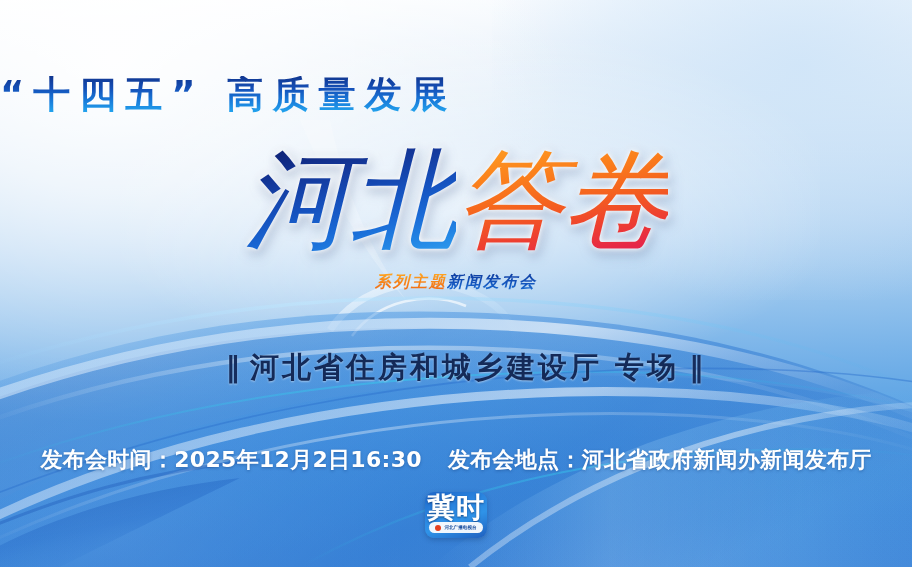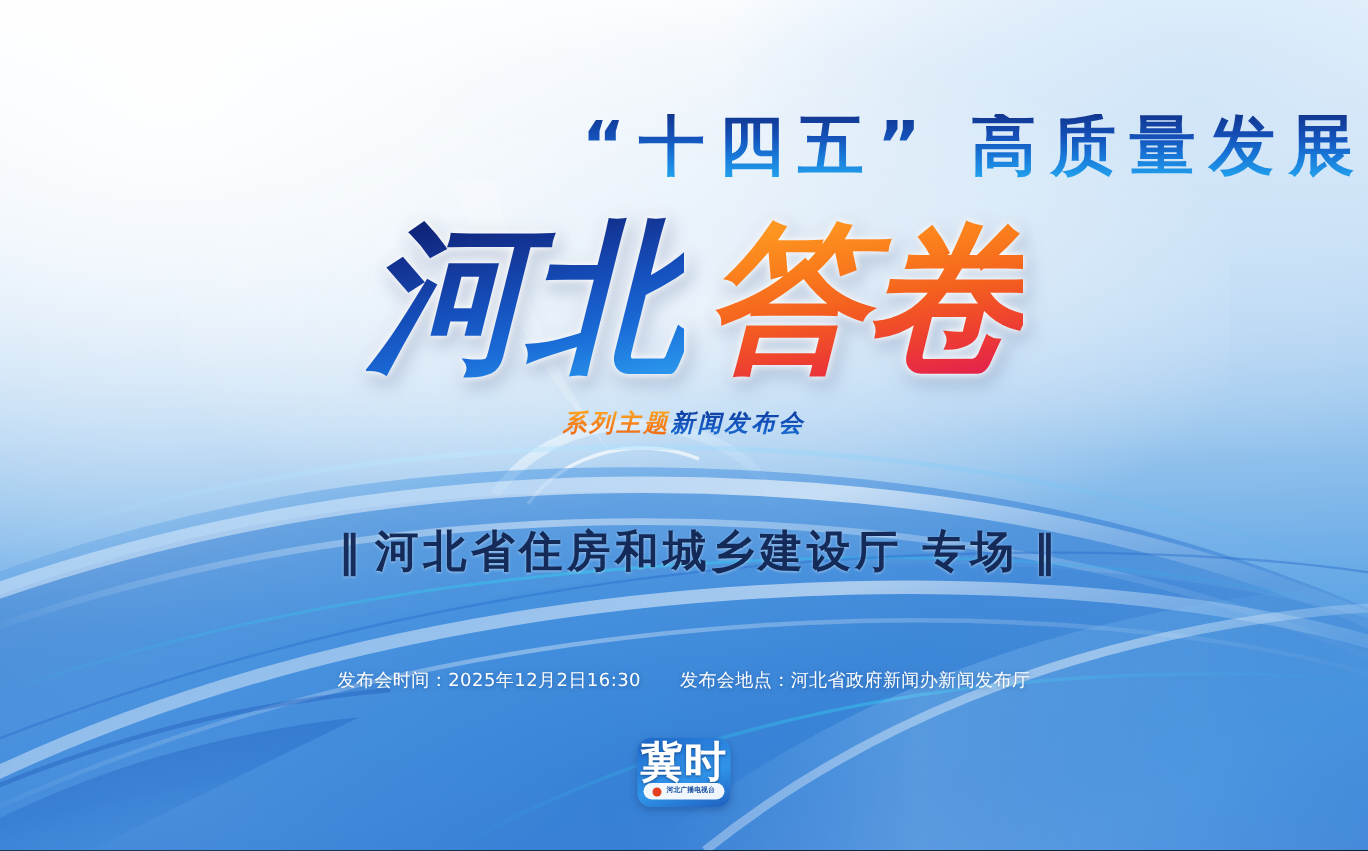--- a/index.html
+++ b/index.html
@@ -85,59 +85,57 @@
     left: 0; top: 0;
     width: 912px; height: 567px;
     pointer-events: none;
   }
 
   
   .kicker {
     position: absolute;
     left: 0; right: 0;
     top: 76px;
-    text-align: right;
-    white-space: nowrap;
-    font-family: "DejaVu Sans", sans-serif;
-    font-weight: bold;
-    font-size: 44px;
+    text-align: left;
+    white-space: nowrap;
+    font-family: "DejaVu Sans", sans-serif;
+    font-weight: bold;
+    font-size: 37px;
     letter-spacing: 9px;
     line-height: 1;
     background: linear-gradient(180deg, #11368f 0%, #1450b8 34%, #1878d8 64%, #23a6ef 100%);
     -webkit-background-clip: text;
     background-clip: text;
     color: transparent;
-    padding-left: 16px;
     -webkit-text-fill-color: transparent;
   }
 
   
   .logotype {
     position: absolute;
     left: 0; right: 0;
     top: 136px;
     height: 128px;
     text-align: center;
     white-space: nowrap;
     line-height: 128px;
   }
   .logotype span {
     font-family: "DejaVu Sans", sans-serif;
-    font-weight: bold;
+    font-weight: normal;
     font-size: 108px;
     font-style: italic;
     letter-spacing: -2px;
     -webkit-background-clip: text;
     background-clip: text;
     color: transparent;
     -webkit-text-fill-color: transparent;
     filter: drop-shadow(0 0 2px rgba(255,255,255,0.98))
             drop-shadow(0 0 5px rgba(255,255,255,0.85))
             drop-shadow(2px 4px 5px rgba(30,60,120,0.30));
-    margin-left: 14px;
   }
   .lt-blue {
     background-image: linear-gradient(168deg,
       #0c1d63 0%, #10277e 16%, #14399c 32%,
       #1550bd 50%, #1a6ad6 68%, #2489e6 84%, #36a6f2 100%);
   }
   .lt-warm {
     background-image: linear-gradient(170deg,
       #ffa42a 0%, #fd9420 16%, #fa7c1c 34%,
       #f4601f 52%, #ee4030 70%, #e62747 86%, #e01a52 100%);
@@ -189,22 +187,22 @@
     padding: 0 10px;
   }
 
   .meta {
     position: absolute;
     left: 0; right: 0;
     top: 445px;
     text-align: center;
     white-space: nowrap;
     font-family: "DejaVu Sans", sans-serif;
-    font-weight: normal;
-    font-size: 12px;
+    font-weight: bold;
+    font-size: 22px;
     letter-spacing: 0.3px;
     color: #ffffff;
     text-shadow: 0 1px 3px rgba(20,60,120,0.45);
   }
   .meta .gap { display: inline-block; width: 26px; }
 
   
   .badge {
     position: absolute;
     left: 50%;

